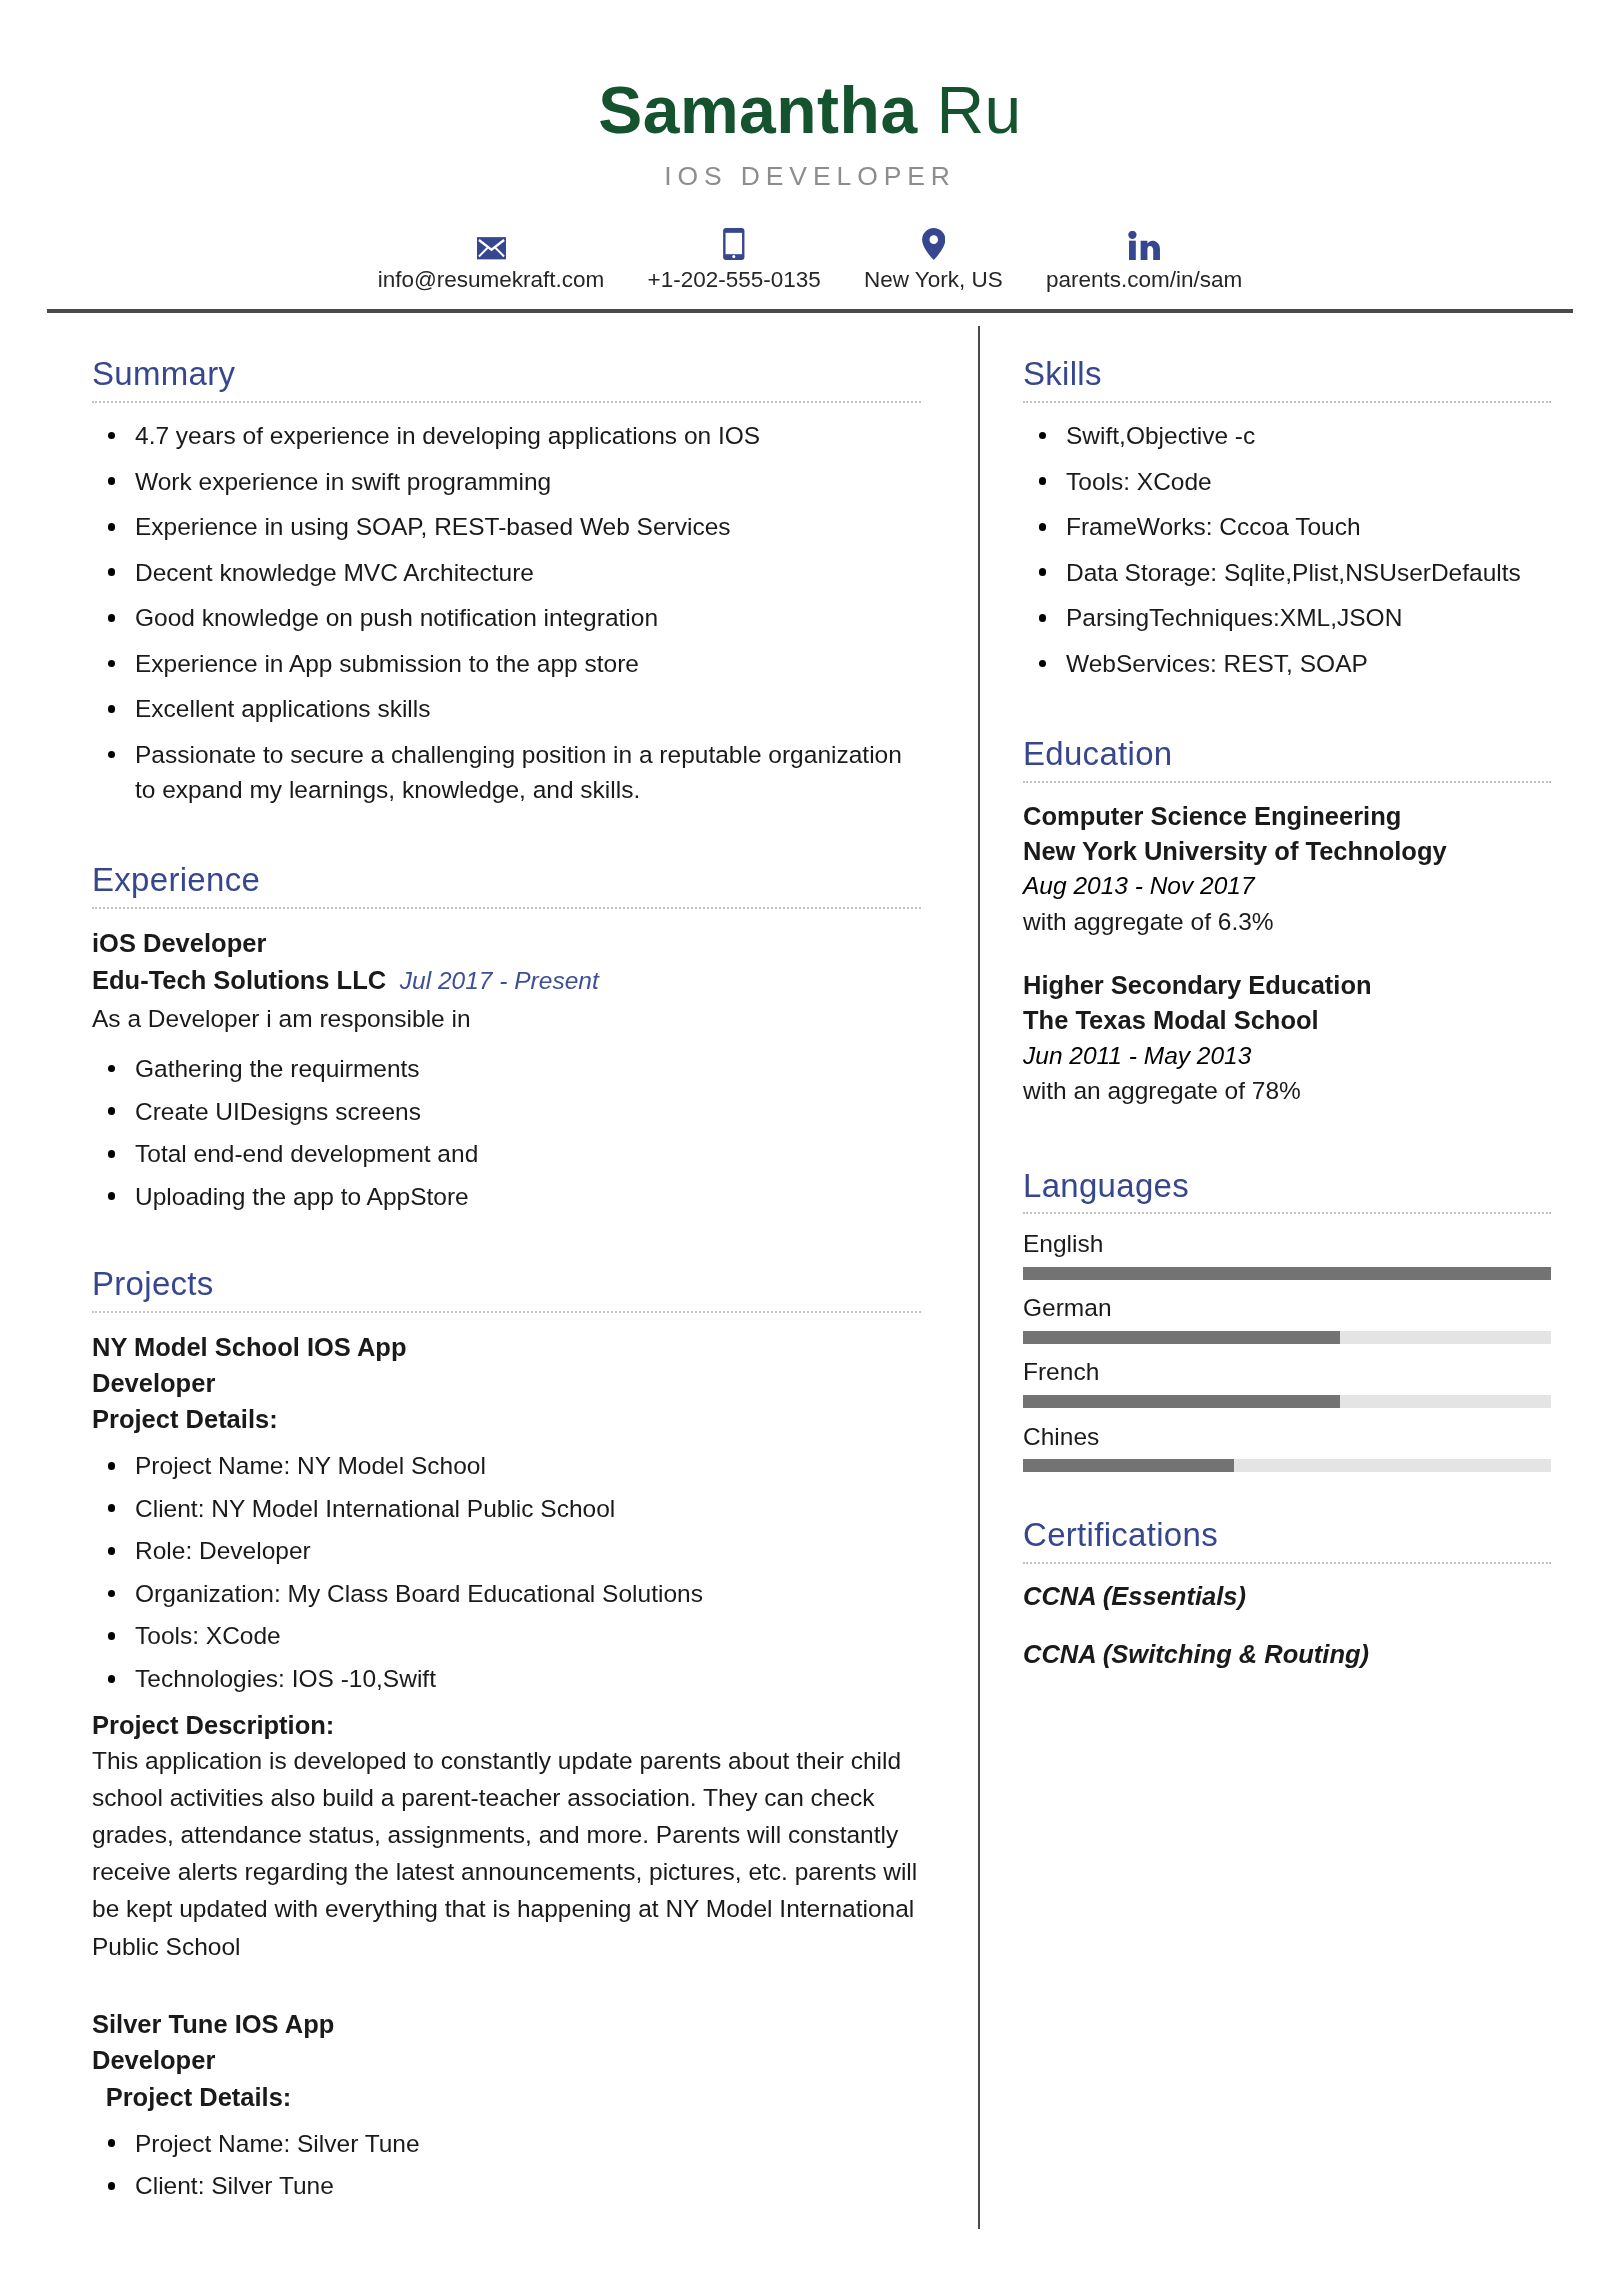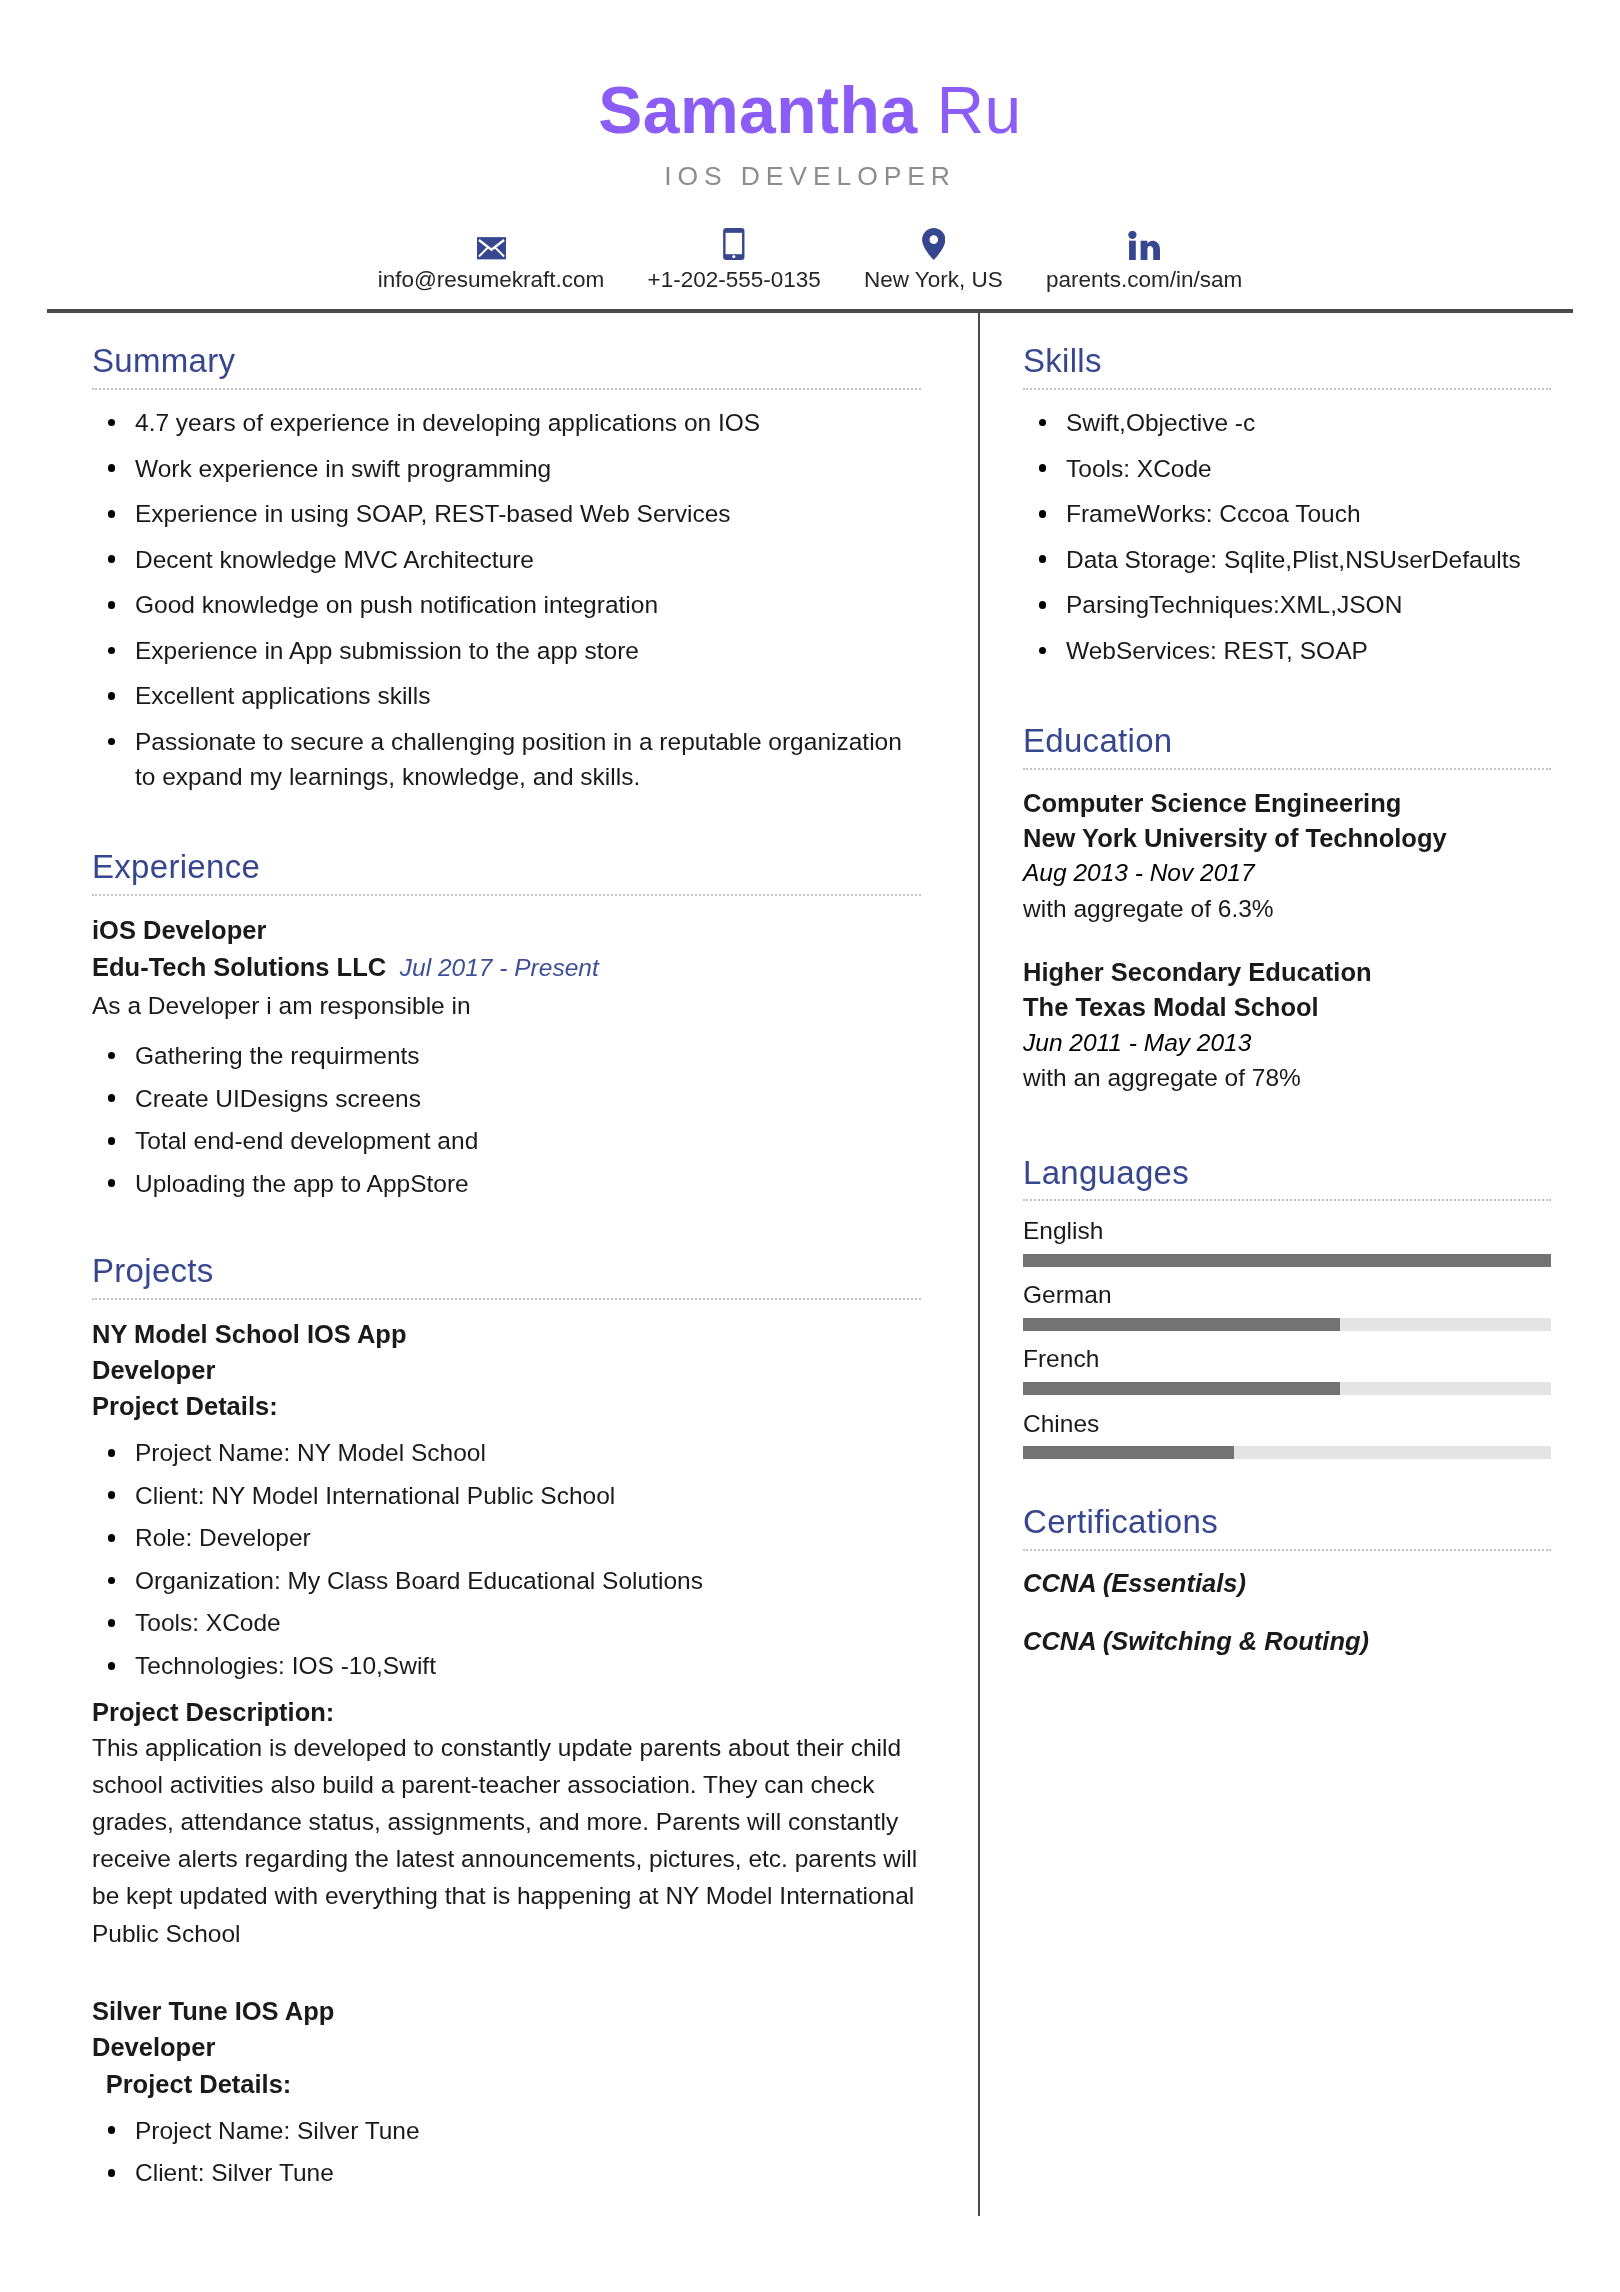--- a/index.html
+++ b/index.html
@@ -19,21 +19,21 @@
     position: relative;
     padding: 0 47px;
   }
 
   
   .header { padding-top: 76px; text-align: center; }
 
   .name {
     font-size: 66px;
     line-height: 1.05;
-    color: #8b5cf6;
+    color: #14532d;
     letter-spacing: 0.5px;
   }
   .name .first { font-weight: bold; }
   .name .last  { font-weight: 400; }
 
   .job-title {
     margin-top: 15.7px;
     font-size: 26.5px;
     letter-spacing: 5.9px;
     color: #8d8d8d;
@@ -69,21 +69,21 @@
   .header-rule {
     margin-top: 15.7px;
     height: 4.9px;
     background: #4a4a4a;
     width: 100%;
   }
 
   
   .columns {
     display: flex;
-    margin-top: 0;
+    margin-top: 13px;
     position: relative;
   }
   .col-left  { width: 931px; padding: 29px 57px 0 45px; }
   .col-divider {
     width: 2px;
     background: #4a4a4a;
     align-self: stretch;
     min-height: 1848px;
   }
   .col-right { flex: 1; padding: 29px 21.6px 0 43px; }

